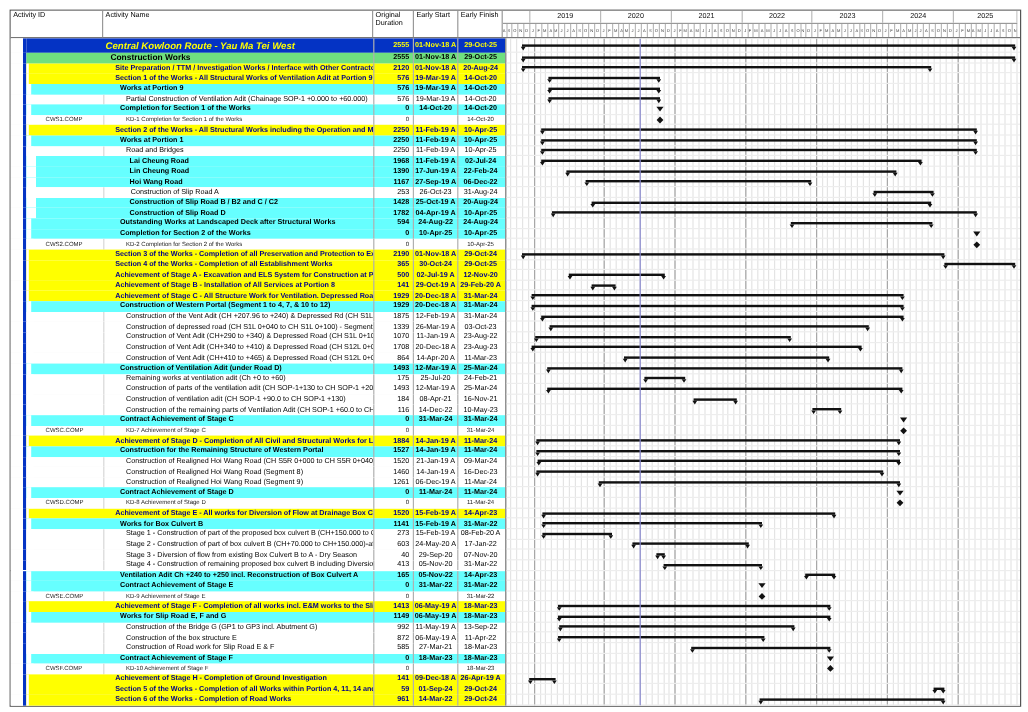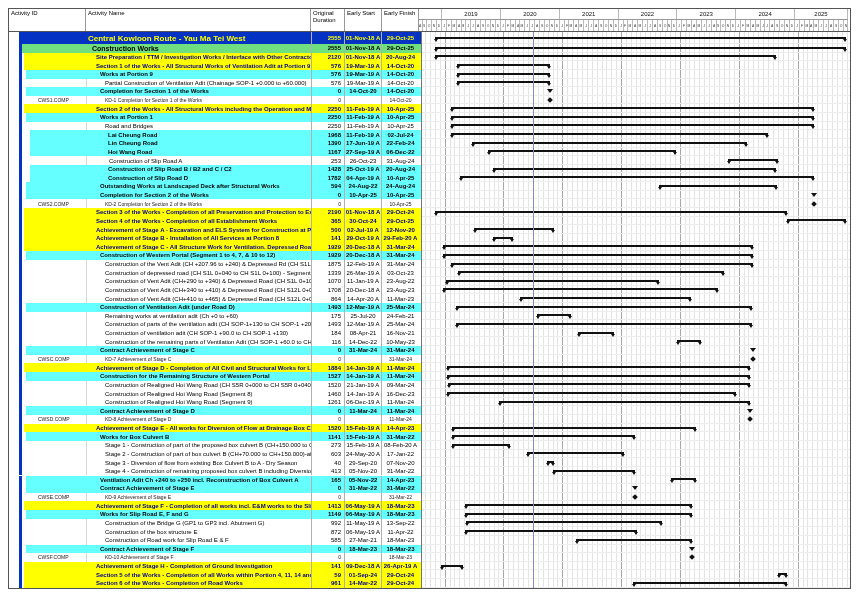--- a/index.html
+++ b/index.html
@@ -343,21 +343,21 @@
           </div>
         </div>
       </div>
     </div>
   <div class="tbody">
     <div class="leftcol" id="leftcol" style="height: 555.69px;">
         <div class="row r-title" style="top: 0px; height: 12px;">
           <div class="stripe" style="background: linear-gradient(to right,#fff 10px,var(--title-bg) 10px);"></div>
           <div class="band" style="border-left: 0px solid rgb(255, 255, 255);">
             <div class="c cid" style="width: 64px;"></div>
-            <div class="c cname" style="padding-left: 2px;">Central Kowloon Route - Yau Ma Tei West</div>
+            <div class="c cname" style="padding-left: 2px; font-style: italic;">Central Kowloon Route - Yau Ma Tei West</div>
             <div class="c cdur">2555</div>
             <div class="c ces">01-Nov-18 A</div>
             <div class="c cef">29-Oct-25</div>
           </div>
         </div>
         <div class="row r-green" style="top: 12px; height: 8.63px;">
           <div class="stripe"></div>
           <div class="band" style="border-left: 0px solid rgb(255, 255, 255);">
             <div class="c cid" style="width: 64px;"></div>
             <div class="c cname" style="padding-left: 6px;">Construction Works</div>

